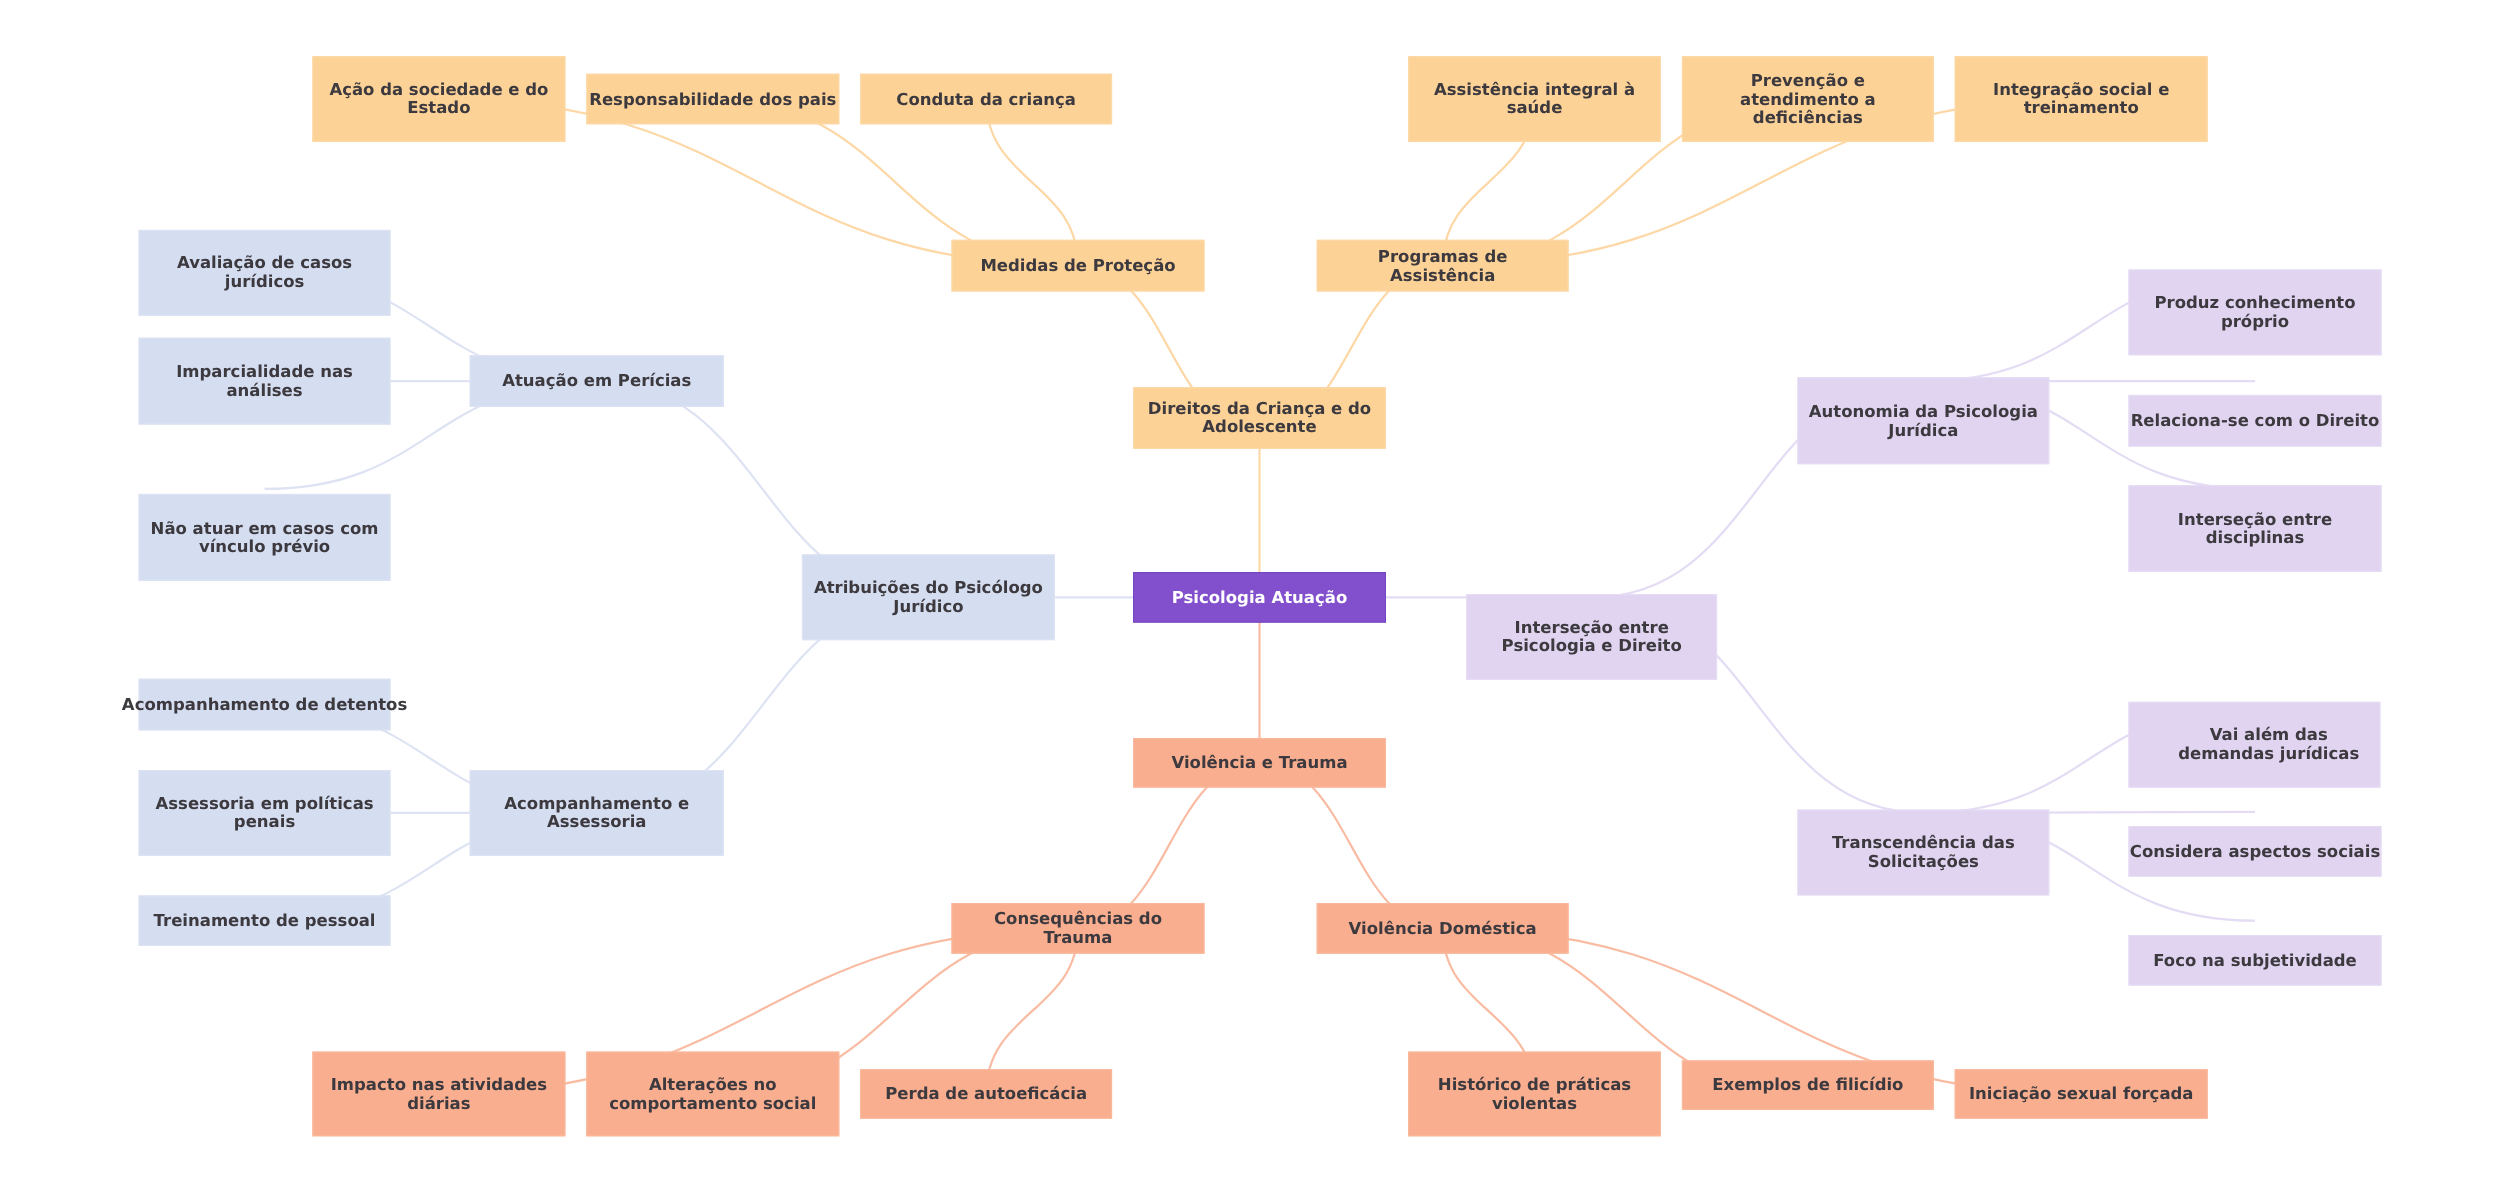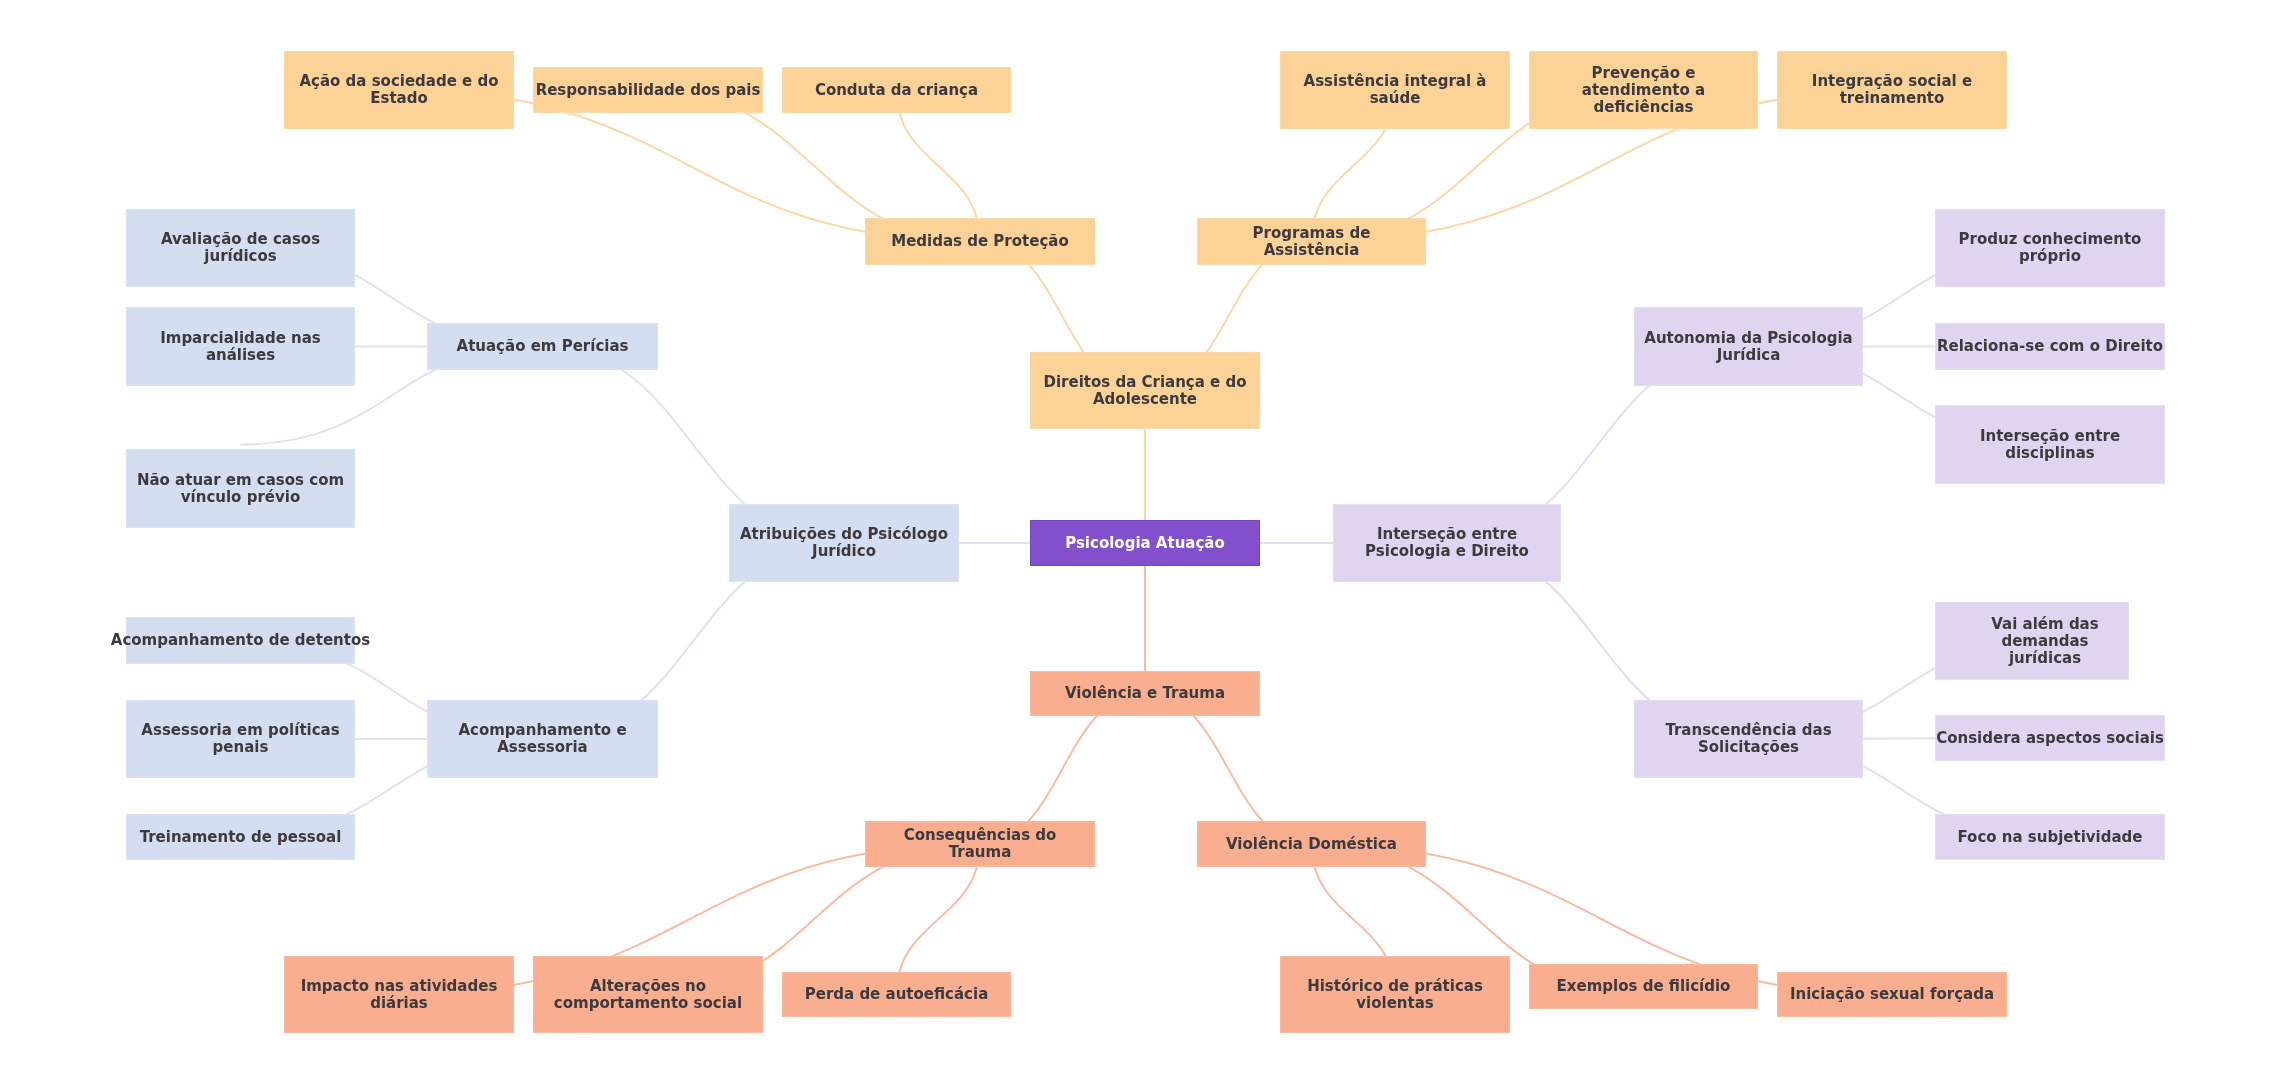--- a/index.html
+++ b/index.html
@@ -7,21 +7,21 @@
          font-family:"DejaVu Sans", sans-serif; }
   #edges { position:absolute; left:0; top:0; width:2280px; height:1080px; }
   .node { position:absolute; box-sizing:border-box; border-radius:0;
           display:flex; align-items:center; justify-content:center; text-align:center;
           font-weight:bold; font-size:15px; line-height:17px; color:#3d3a3f;
           padding:0 6px; white-space:normal; }
   .c-root { background:#8250cc; color:#ffffff; border:1px solid #7645c2; }
   .c-yellow { background:#fdd297; border:1px solid #fcd9a8; }
   .c-salmon { background:#f9ae8f; border:1px solid #fab89c; }
   .c-blue { background:#d5ddf1; border:1px solid #dde3f4; }
-  .c-lilac { background:#e0d4f1; border:1px solid #e6dcf4; }
+  .c-lilac { background:#e0d4f1; border:1px solid #e6dcf4;margin-top:36px; }
   .nowrap { white-space:nowrap; padding:0; }
 </style>
 </head>
 <body>
 
 <svg id="edges">
     <path d="M1145,543 C1145,467.25 1145,467.25 1145,391.5" fill="none" stroke="#fdd8a6" stroke-width="2"></path>
     <path d="M1145,391.5 C1062.5,391.5 1062.5,241.5 980,241.5" fill="none" stroke="#fdd8a6" stroke-width="2"></path>
     <path d="M1145,391.5 C1228.25,391.5 1228.25,241.5 1311.5,241.5" fill="none" stroke="#fdd8a6" stroke-width="2"></path>
     <path d="M980,241.5 C689.5,241.5 689.5,90 399,90" fill="none" stroke="#fdd8a6" stroke-width="2"></path>
@@ -54,21 +54,21 @@
     <path d="M980,844 C689.5,844 689.5,994.5 399,994.5" fill="none" stroke="#f9bca3" stroke-width="2"></path>
     <path d="M980,844 C814,844 814,994.5 648,994.5" fill="none" stroke="#f9bca3" stroke-width="2"></path>
     <path d="M980,844 C980,919.25 896.5,919.25 896.5,994.5" fill="none" stroke="#f9bca3" stroke-width="2"></path>
     <path d="M1311.5,844 C1311.5,919.25 1395,919.25 1395,994.5" fill="none" stroke="#f9bca3" stroke-width="2"></path>
     <path d="M1311.5,844 C1477.5,844 1477.5,994.5 1643.5,994.5" fill="none" stroke="#f9bca3" stroke-width="2"></path>
     <path d="M1311.5,844 C1601.75,844 1601.75,994.5 1892,994.5" fill="none" stroke="#f9bca3" stroke-width="2"></path>
   </svg>
 
 <div class="node c-root" id="n-root" style="left:1030px;top:520px;width:230px;height:46px;">Psicologia Atuação</div>
 
-<div class="node c-yellow" id="n-direitos" style="left:1030px;top:352px;width:230px;height:77px;">Direitos da Criança e do Adolescente</div>
+<div class="node c-yellow" id="n-direitos" style="left:1030px;top:352px;width:230px;height:56px;">Direitos da Criança e do Adolescente</div>
 <div class="node c-yellow" id="n-medidas" style="left:865px;top:218px;width:230px;height:47px;">Medidas de Proteção</div>
 <div class="node c-yellow" id="n-programas" style="left:1197px;top:218px;width:229px;height:47px;">Programas de Assistência</div>
 <div class="node c-yellow" id="n-acao" style="left:284px;top:51px;width:230px;height:78px;">Ação da sociedade e do Estado</div>
 <div class="node c-yellow nowrap" id="n-responsabilidade" style="left:533px;top:67px;width:230px;height:46px;">Responsabilidade dos pais</div>
 <div class="node c-yellow" id="n-conduta" style="left:782px;top:67px;width:229px;height:46px;">Conduta da criança</div>
 <div class="node c-yellow" id="n-assistencia" style="left:1280px;top:51px;width:230px;height:78px;">Assistência integral à saúde</div>
 <div class="node c-yellow" id="n-prevencao" style="left:1529px;top:51px;width:229px;height:78px;">Prevenção e atendimento a deficiências</div>
 <div class="node c-yellow" id="n-integracao" style="left:1777px;top:51px;width:230px;height:78px;">Integração social e treinamento</div>
 
 <div class="node c-blue" id="n-atribuicoes" style="left:729px;top:504px;width:230px;height:78px;">Atribuições do Psicólogo Jurídico</div>
@@ -80,21 +80,21 @@
 <div class="node c-blue nowrap" id="n-detentos" style="left:126px;top:617px;width:229px;height:47px;overflow:visible;">Acompanhamento de detentos</div>
 <div class="node c-blue" id="n-assessoria" style="left:126px;top:700px;width:229px;height:78px;">Assessoria em políticas penais</div>
 <div class="node c-blue" id="n-treinamento" style="left:126px;top:814px;width:229px;height:46px;">Treinamento de pessoal</div>
 
 <div class="node c-lilac" id="n-intersecao" style="left:1333px;top:504px;width:228px;height:78px;">Interseção entre Psicologia e Direito</div>
 <div class="node c-lilac" id="n-autonomia" style="left:1634px;top:307px;width:229px;height:79px;">Autonomia da Psicologia Jurídica</div>
 <div class="node c-lilac" id="n-produz" style="left:1935px;top:209px;width:230px;height:78px;">Produz conhecimento próprio</div>
 <div class="node c-lilac nowrap" id="n-relaciona" style="left:1935px;top:323px;width:230px;height:47px;">Relaciona-se com o Direito</div>
 <div class="node c-lilac" id="n-disciplinas" style="left:1935px;top:405px;width:230px;height:79px;">Interseção entre disciplinas</div>
 <div class="node c-lilac" id="n-transcendencia" style="left:1634px;top:700px;width:229px;height:78px;">Transcendência das Solicitações</div>
-<div class="node c-lilac" id="n-vai_alem" style="left:1935px;top:602px;width:194px;height:78px;padding-left:32px;">Vai além das demandas jurídicas</div>
+<div class="node c-lilac" id="n-vai_alem" style="left:1935px;top:602px;width:229px;height:78px;padding-left:32px;">Vai além das demandas jurídicas</div>
 <div class="node c-lilac nowrap" id="n-considera" style="left:1935px;top:715px;width:230px;height:46px;">Considera aspectos sociais</div>
 <div class="node c-lilac" id="n-foco" style="left:1935px;top:814px;width:230px;height:46px;">Foco na subjetividade</div>
 
 <div class="node c-salmon" id="n-violencia" style="left:1030px;top:671px;width:230px;height:45px;">Violência e Trauma</div>
 <div class="node c-salmon" id="n-consequencias" style="left:865px;top:821px;width:230px;height:46px;">Consequências do Trauma</div>
 <div class="node c-salmon" id="n-domestica" style="left:1197px;top:821px;width:229px;height:46px;">Violência Doméstica</div>
 <div class="node c-salmon" id="n-impacto" style="left:284px;top:956px;width:230px;height:77px;">Impacto nas atividades diárias</div>
 <div class="node c-salmon" id="n-alteracoes" style="left:533px;top:956px;width:230px;height:77px;">Alterações no comportamento social</div>
 <div class="node c-salmon" id="n-perda" style="left:782px;top:972px;width:229px;height:45px;">Perda de autoeficácia</div>
 <div class="node c-salmon" id="n-historico" style="left:1280px;top:956px;width:230px;height:77px;">Histórico de práticas violentas</div>

